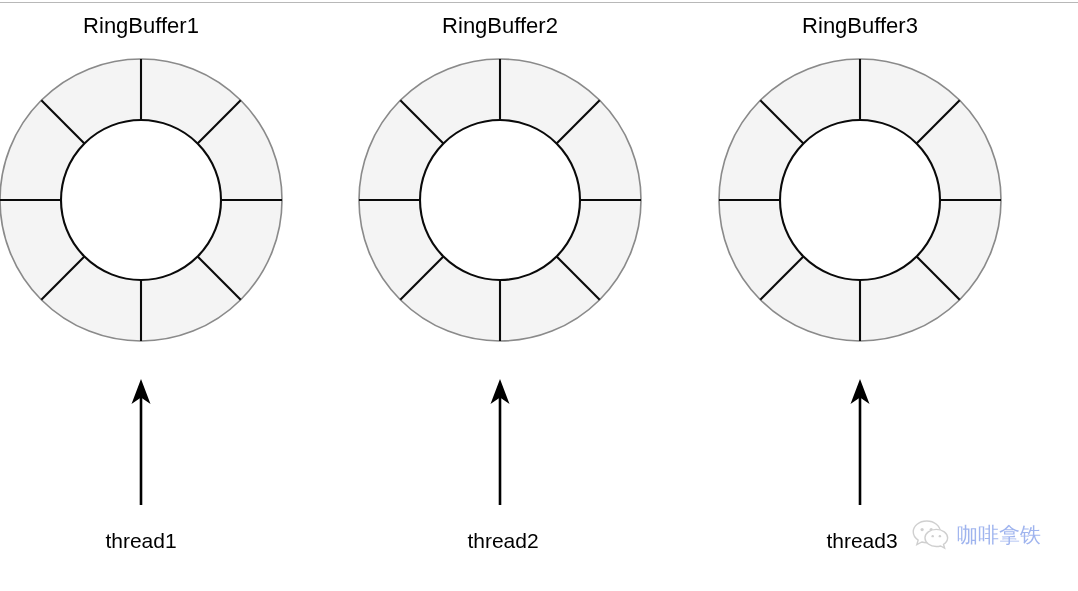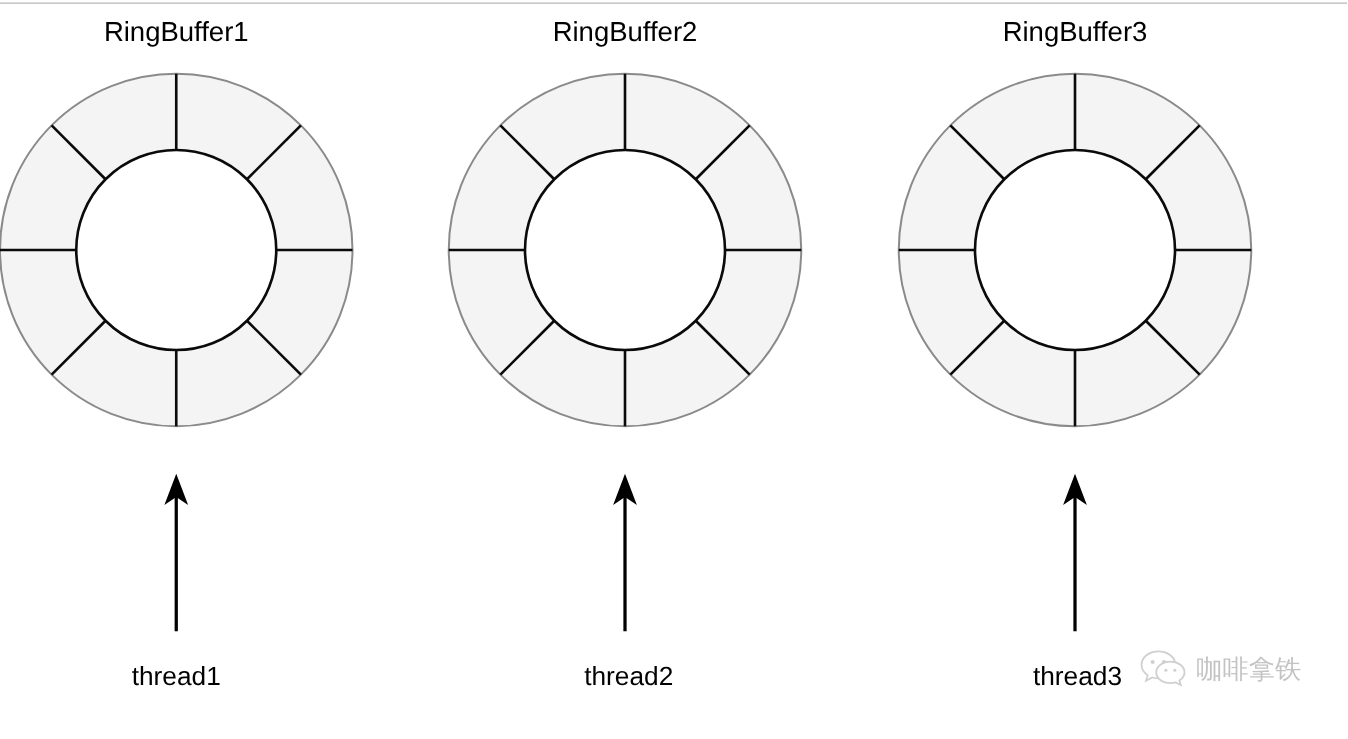--- a/index.html
+++ b/index.html
@@ -78,21 +78,21 @@
     pointer-events: none;
   }
   #watermark .wm-logo {
     width: 38px;
     height: 34px;
     flex: none;
   }
   #watermark .wm-text {
     font-family: "DejaVu Sans", sans-serif;
     font-size: 21px;
-    color: #737373;
+    color: #1d4ed8;
     white-space: nowrap;
     letter-spacing: 0px;
   }
 </style>
 </head>
 <body>
 
 <div id="canvas">
 
   <div id="top-rule"></div>

